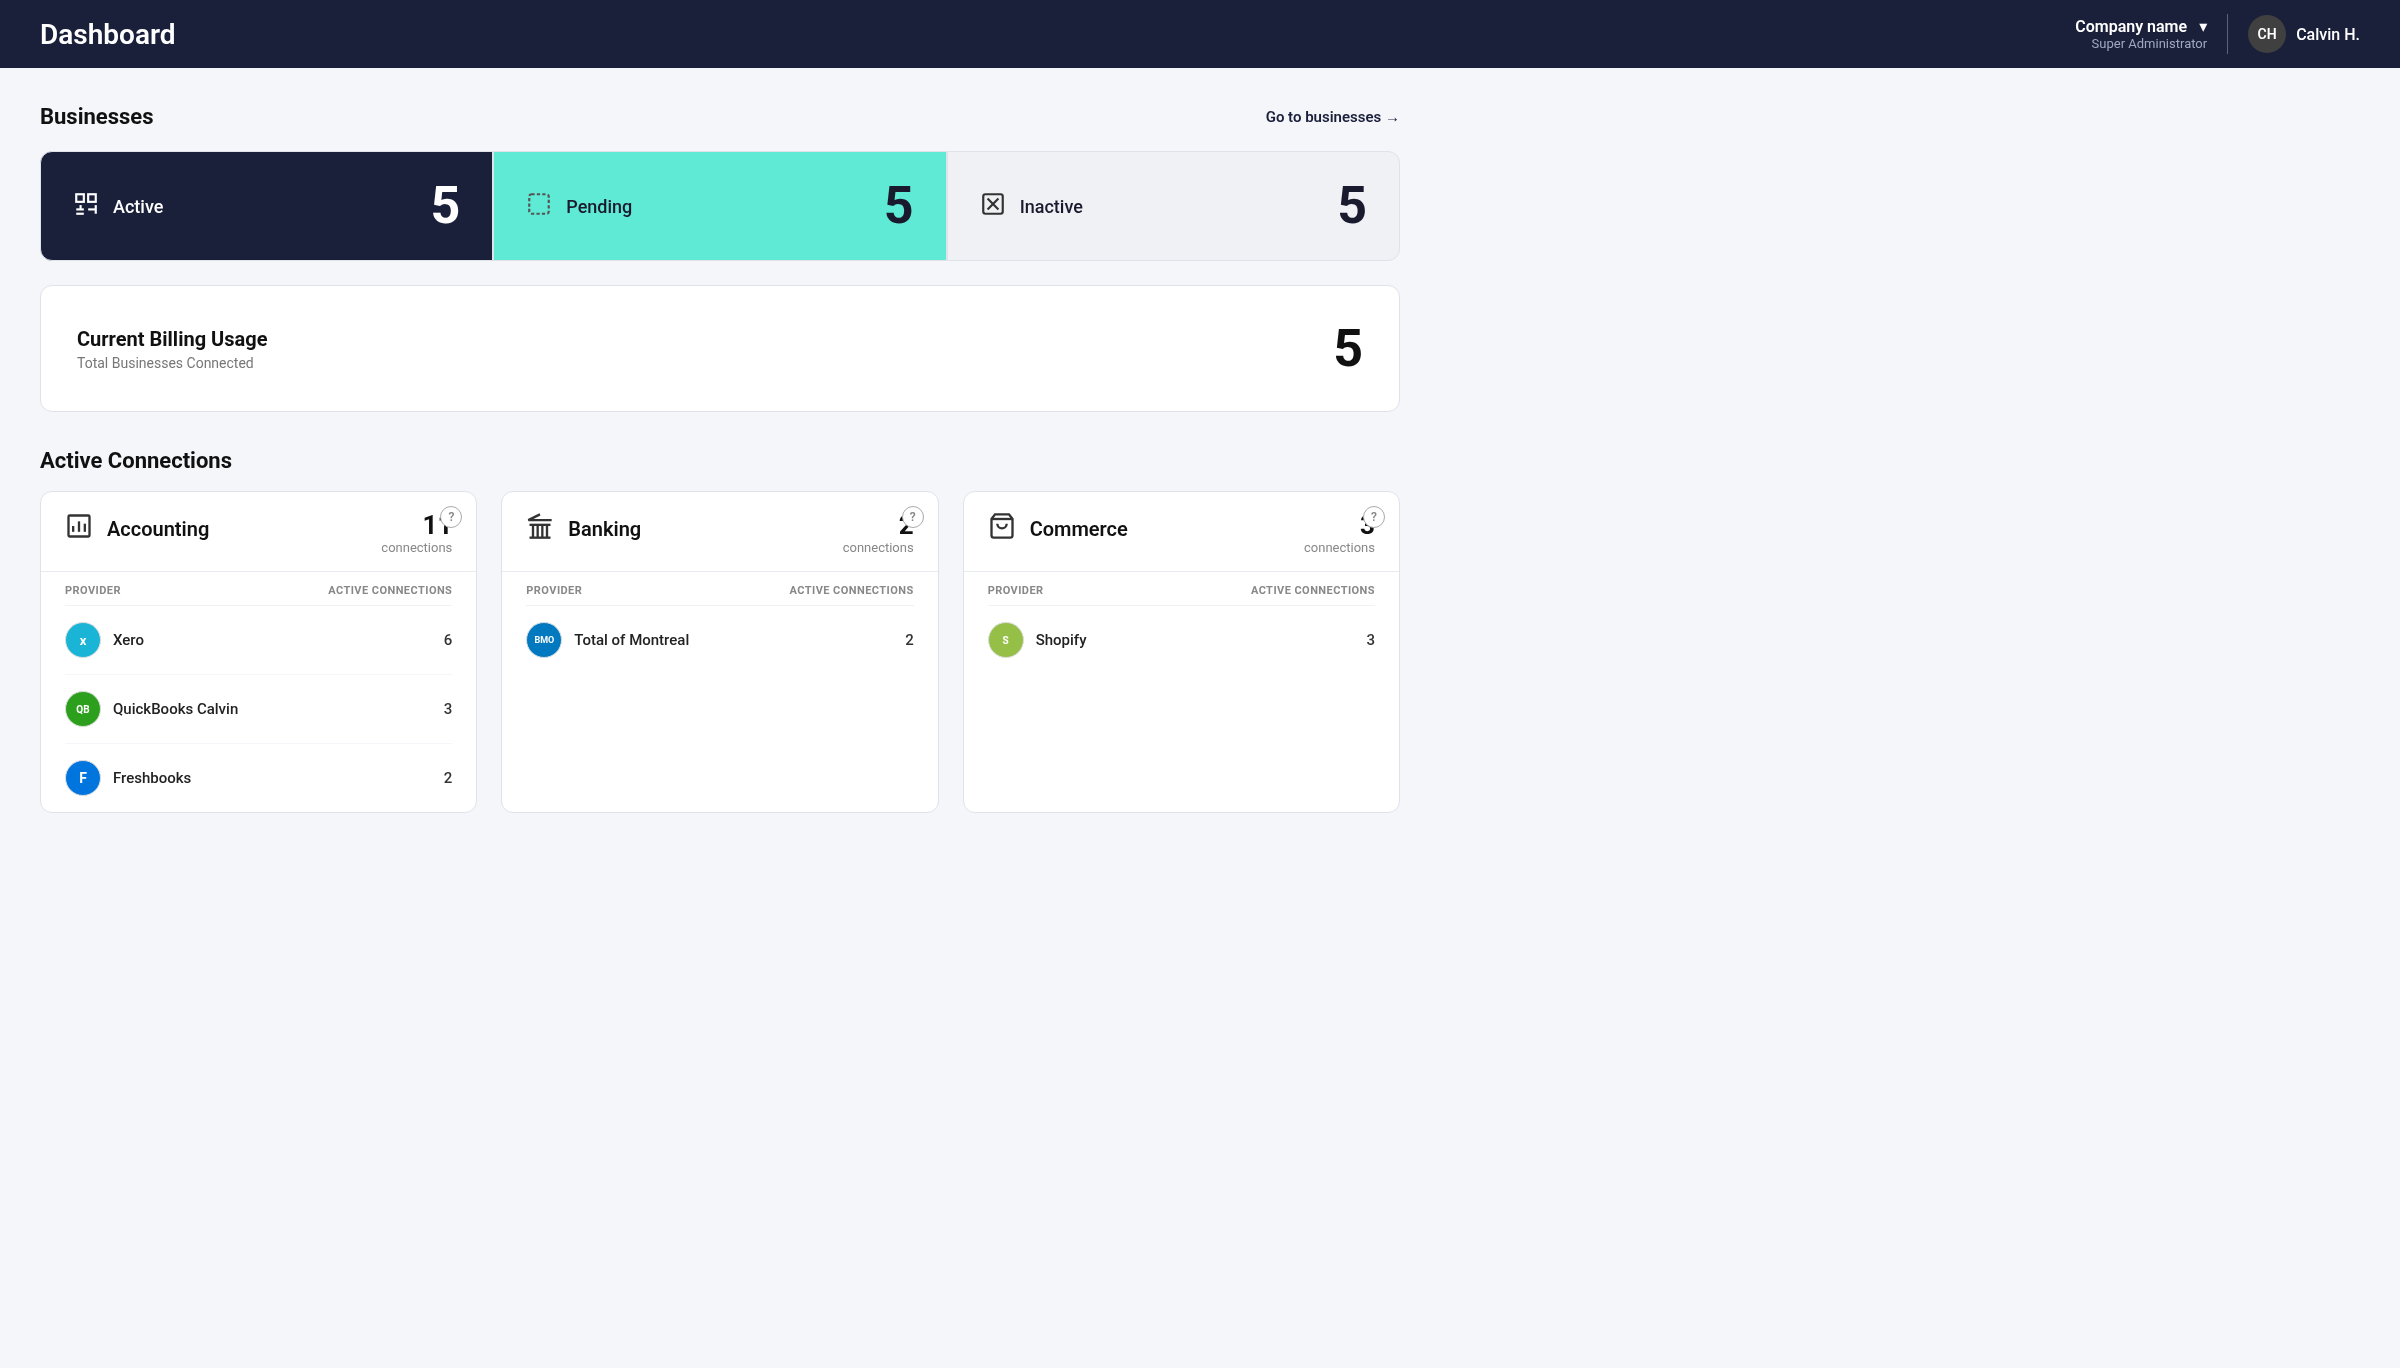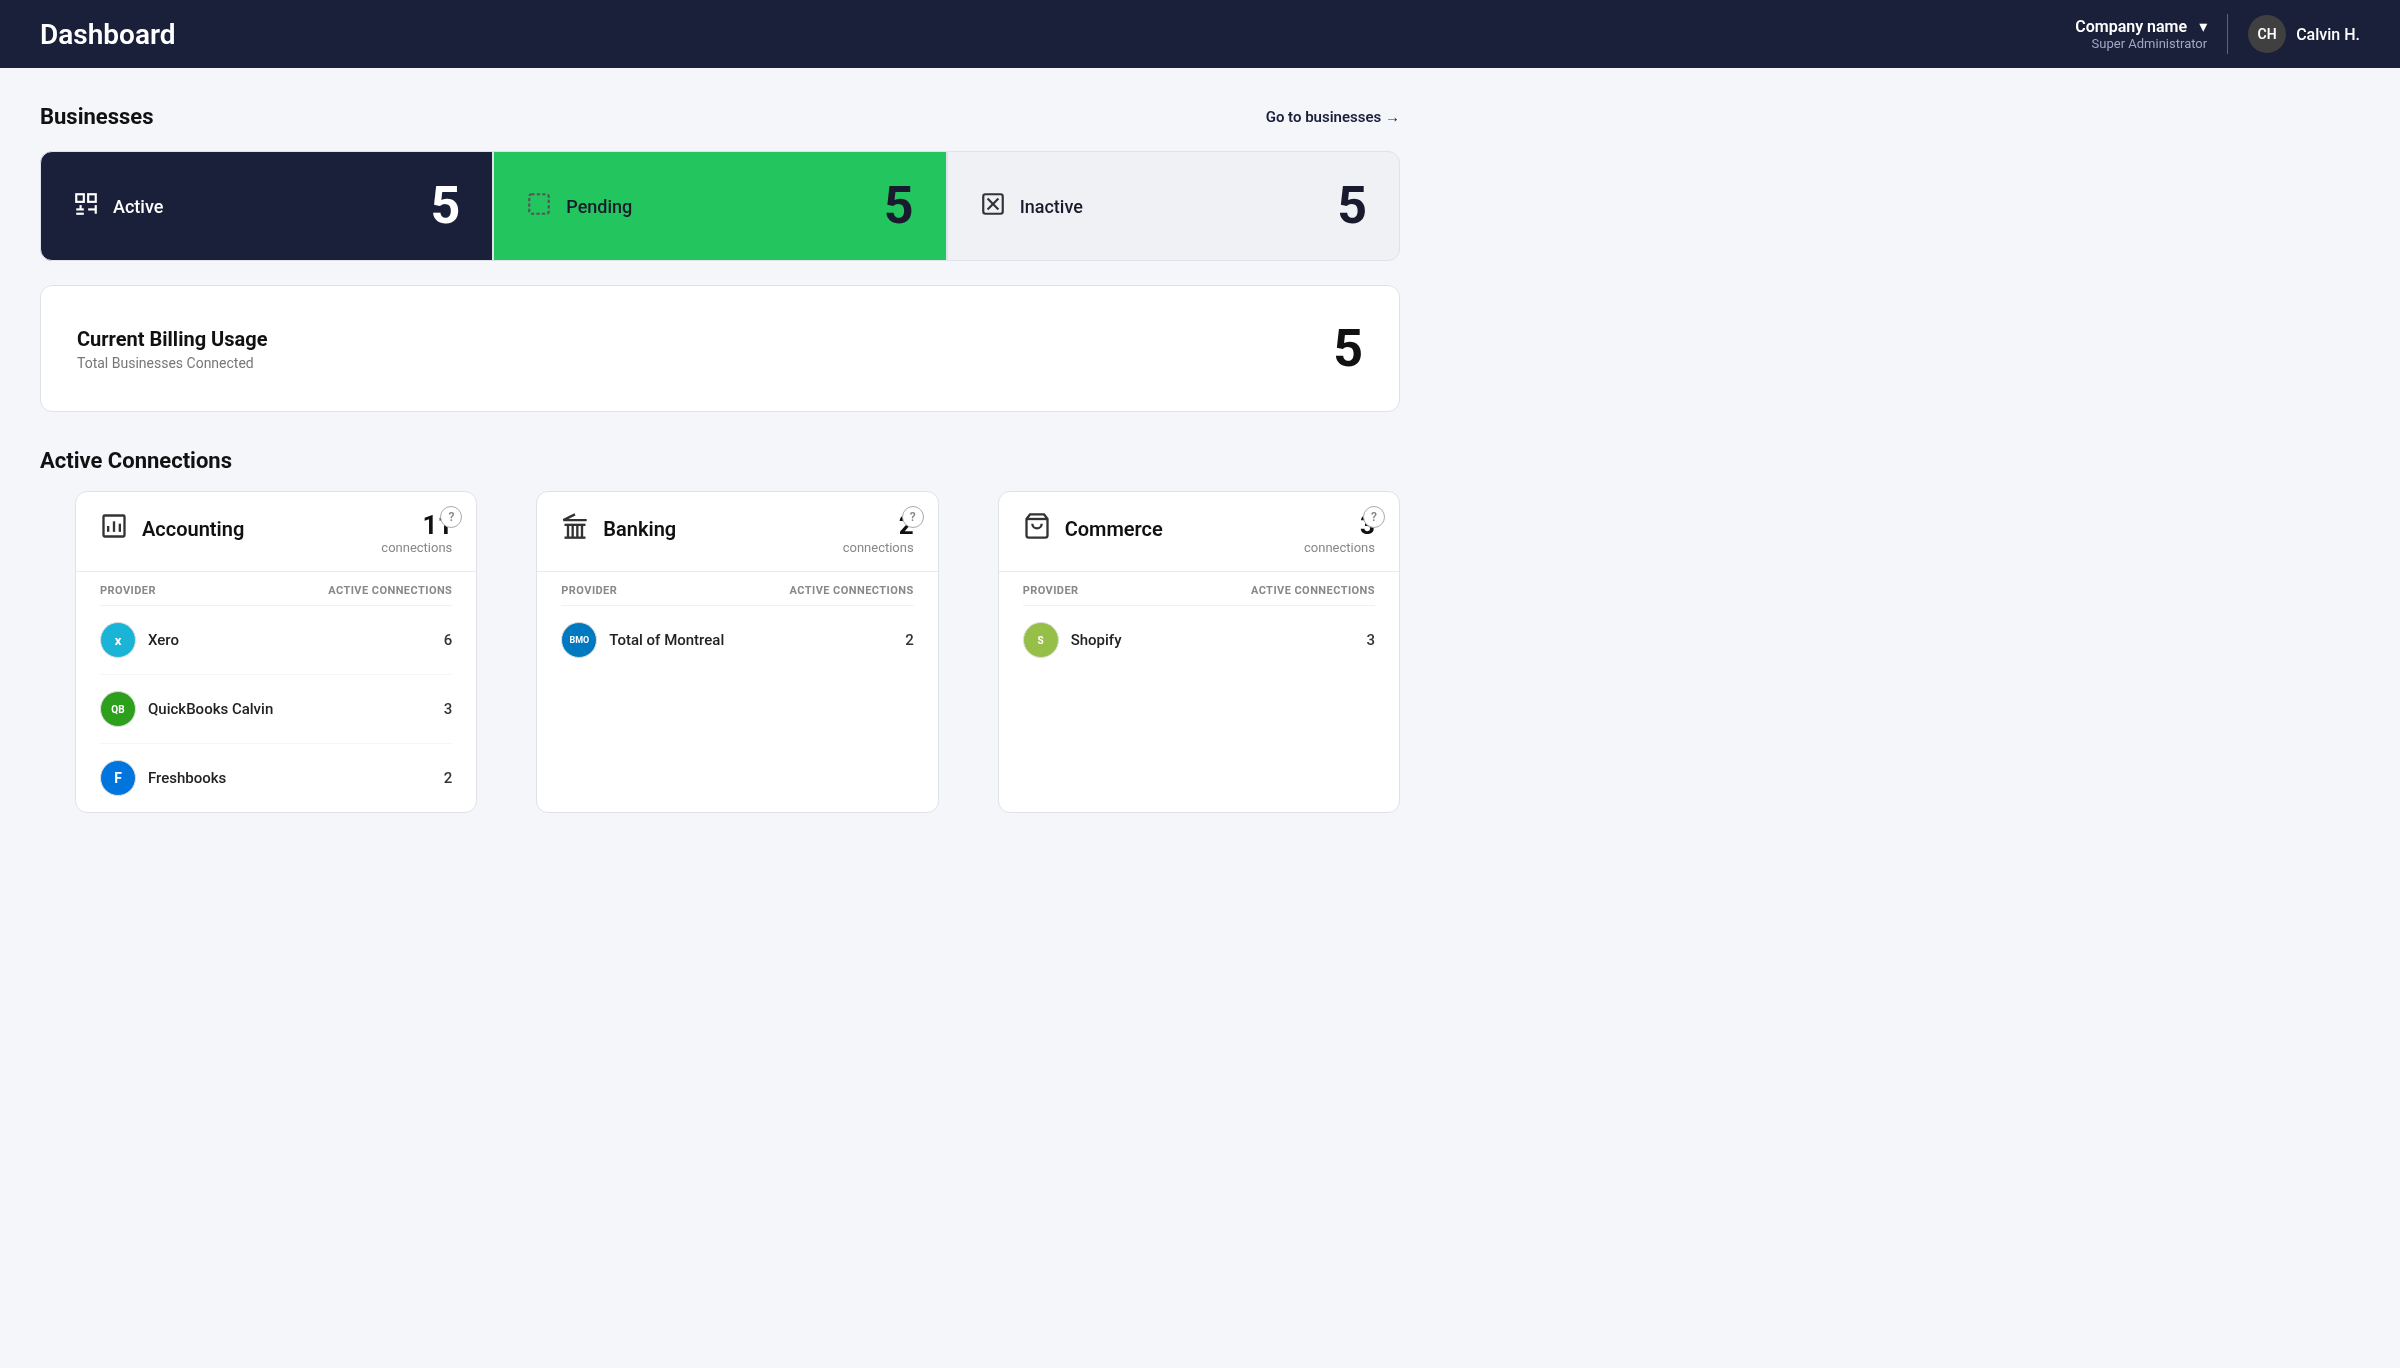--- a/index.html
+++ b/index.html
@@ -192,21 +192,20 @@
       display: grid;
       grid-template-columns: 1fr 1fr 1fr;
       gap: 24px;
     }
     .conn-card {
       background: white;
       border: 1px solid #e0e2ea;
       border-radius: 12px;
       padding: 0;
       overflow: hidden;
-      margin-left: 35px;
     }
     .conn-card-title-row {
       display: flex;
       align-items: center;
       gap: 14px;
     }
     .conn-card-icon {
       font-size: 24px;
       color: #333;
     }
@@ -291,21 +290,21 @@
     .logo-shopify { background: #96bf48; color: white; font-size: 10px; font-weight: 700; }
 
     .company-name-row {
       display: flex;
       align-items: center;
       gap: 6px;
     }
 
     
     .biz-card.pending {
-      background: #22c55e;
+      background: #5eead4;
     }
     .biz-card.inactive {
       background: #f0f1f5;
     }
 
     .conn-card-top {
       position: relative;
       padding: 20px 24px 16px;
       display: flex;
       justify-content: space-between;

